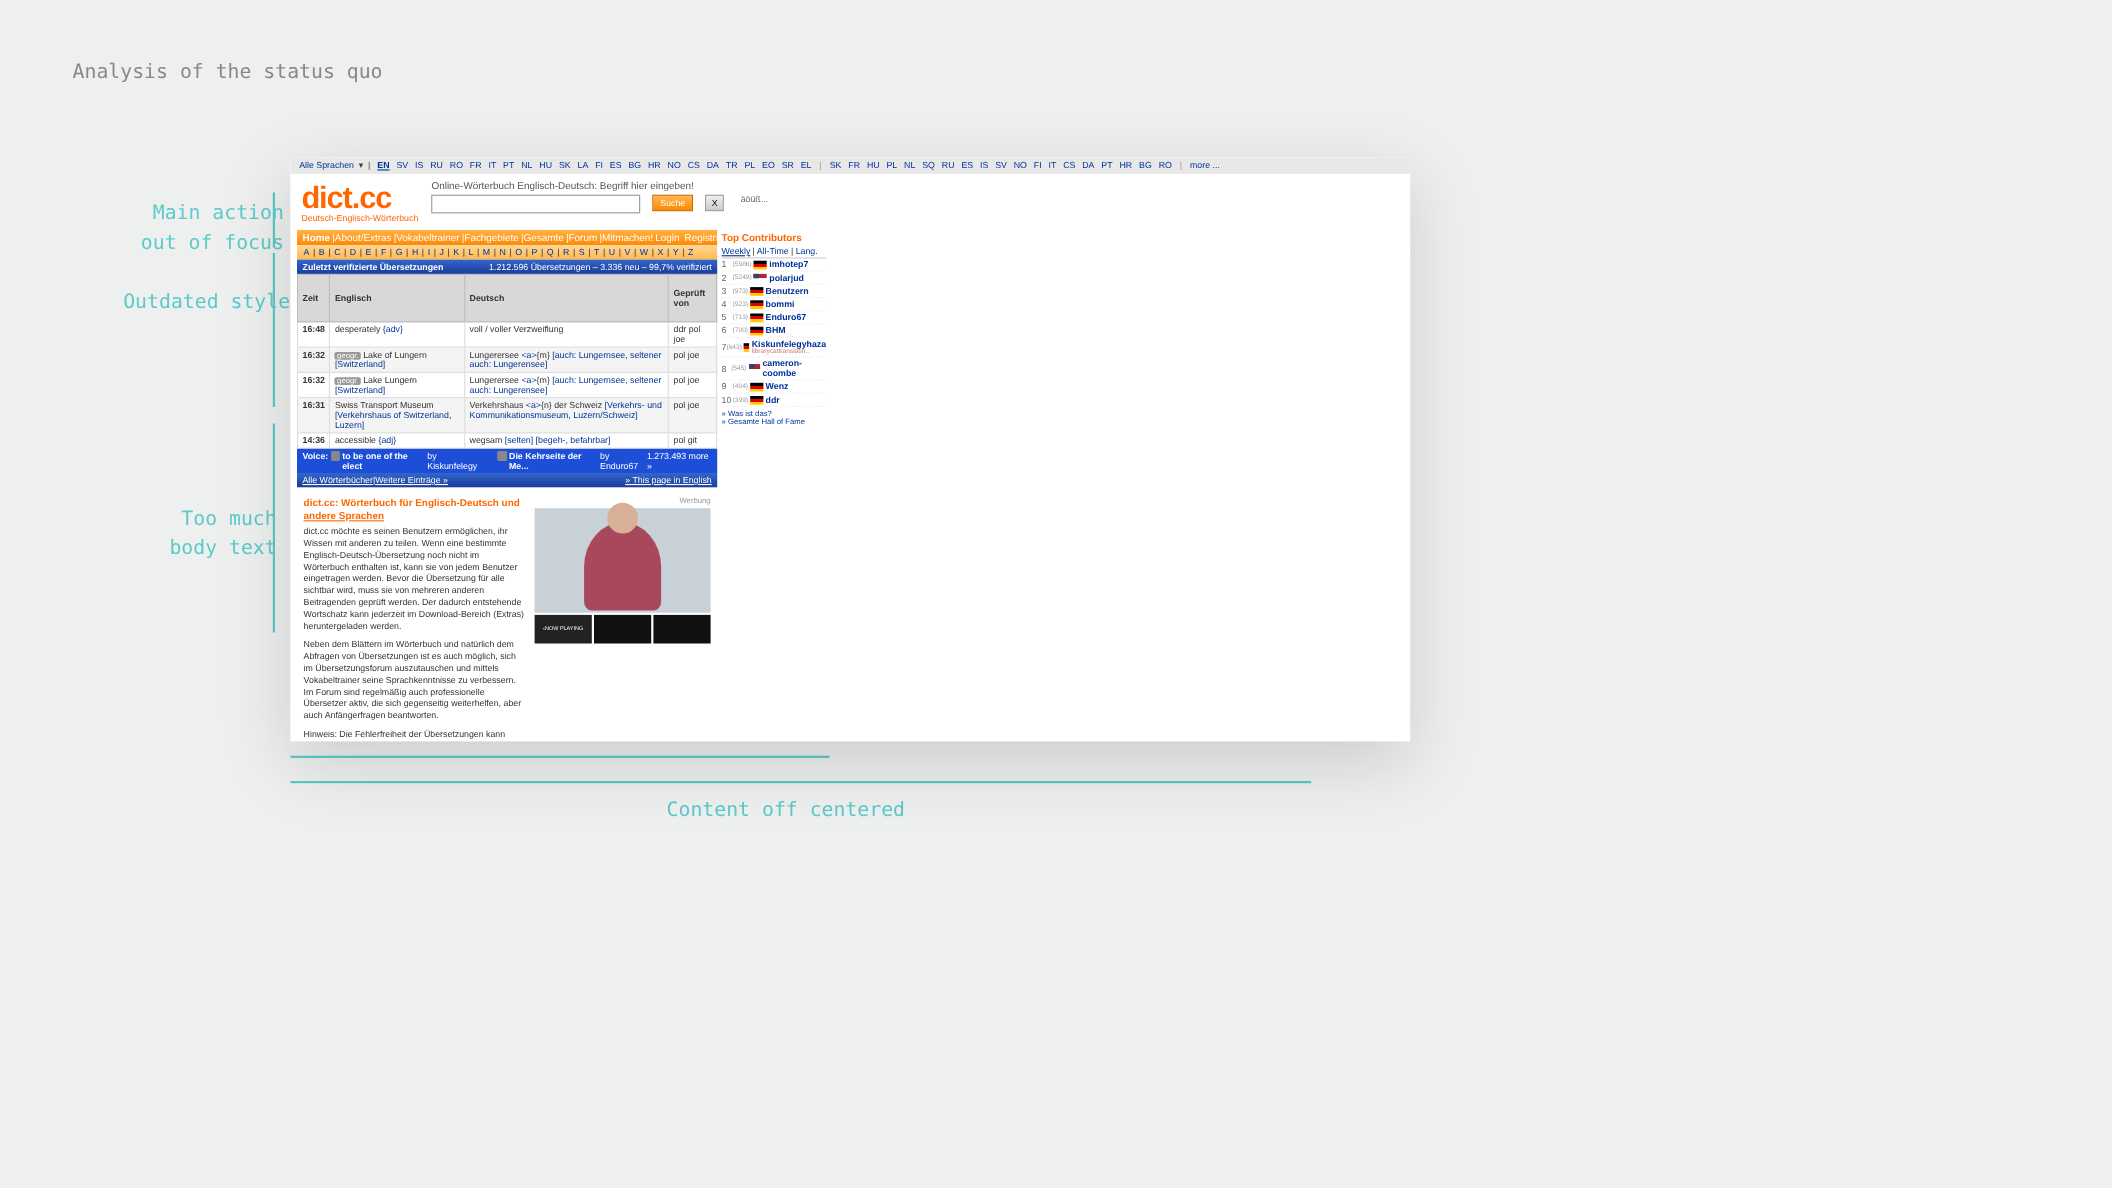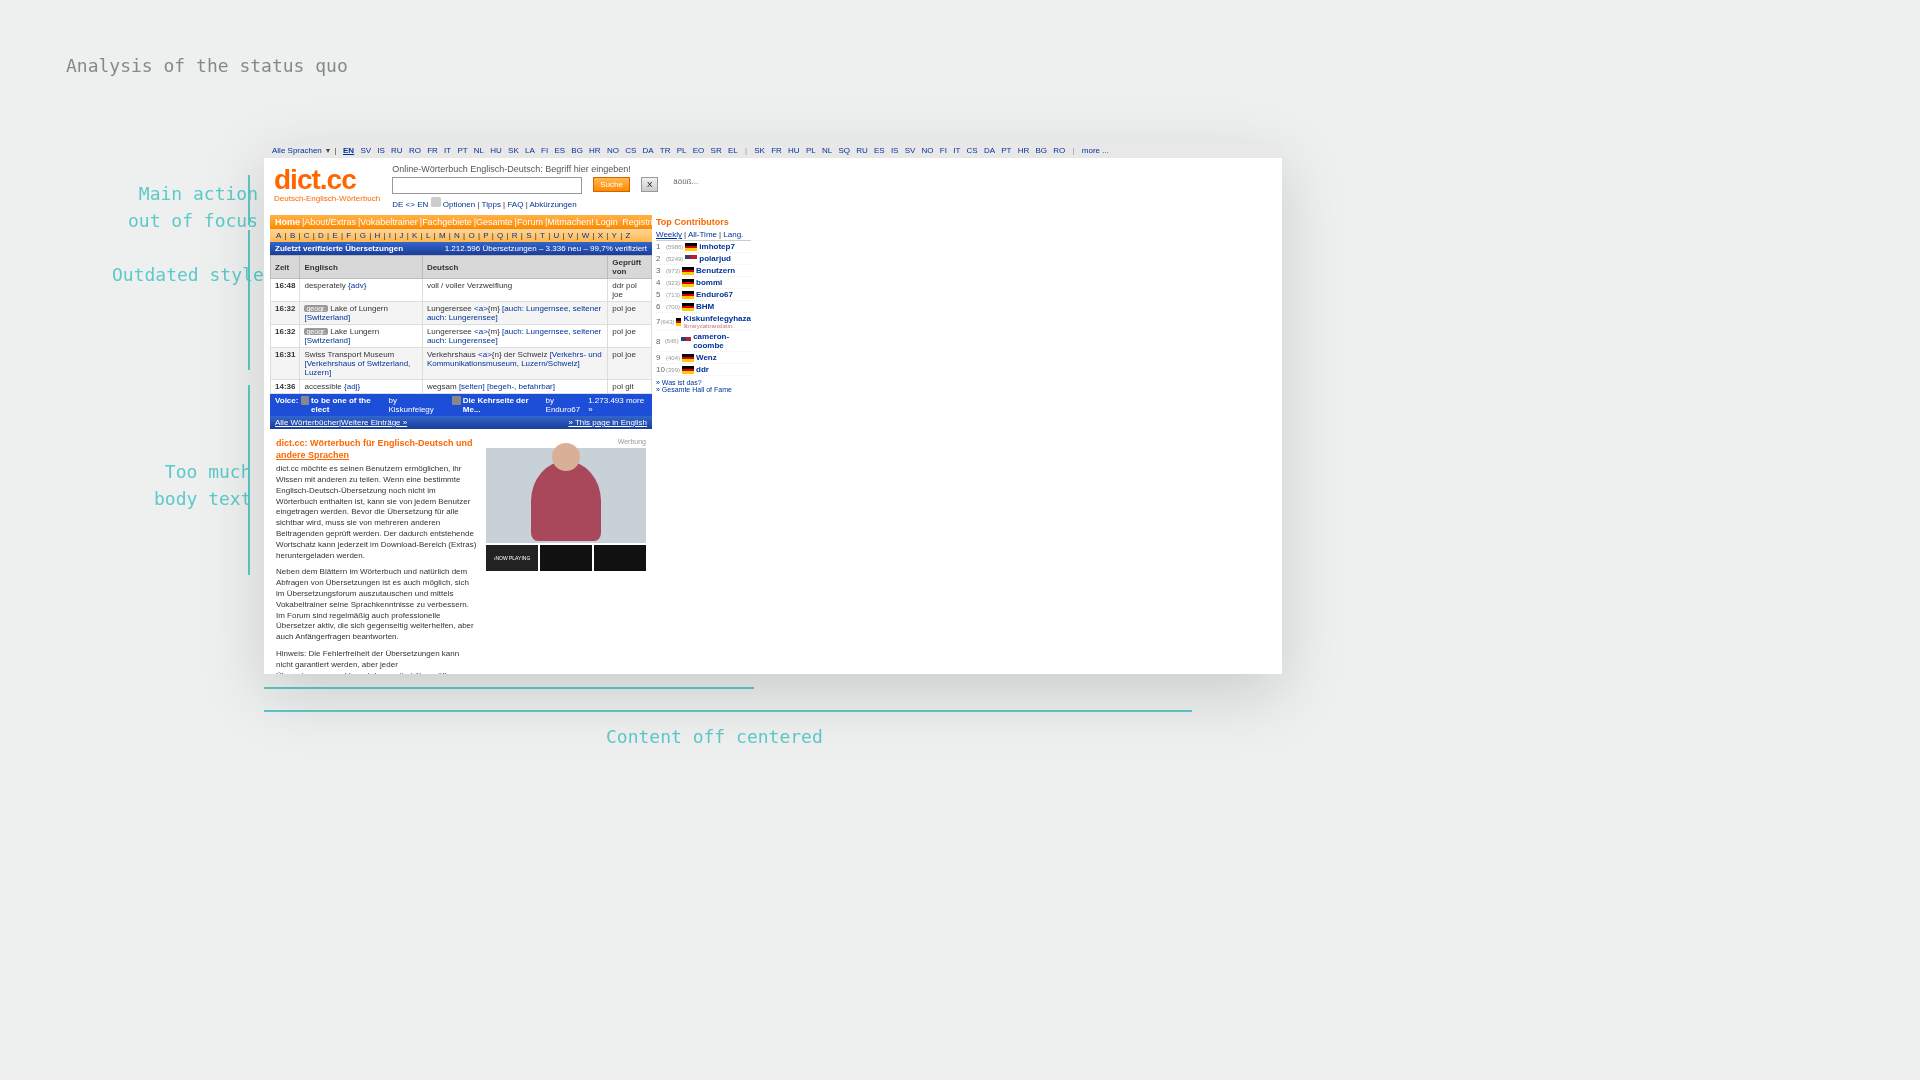--- a/index.html
+++ b/index.html
@@ -30,21 +30,21 @@
 .right-col{width:95px;margin-left:4px}
 .navbar{background:linear-gradient(#ffb347,#ff8800);color:#fff;font-size:9px;padding:2px 5px;display:flex}
 .navbar a{color:#fff;text-decoration:none;margin-right:2px}
 .navbar .navsp{flex:1}
 .navbar b{font-weight:bold}
 .alphabar{background:linear-gradient(#ffd699,#ffb84d);padding:2px 5px;font-size:8px}
 .alphabar a{color:#003399;text-decoration:none;margin:0 1px}
 .bluebar{background:linear-gradient(#3366cc,#1a3d99);color:#fff;font-size:8px;padding:2px 5px;display:flex}
 .bluebar .sp{flex:1}
 .tbl{width:100%;border-collapse:collapse;font-size:8px}
-.tbl th{background:#d8d8d8;text-align:left;padding:2px 4px;font-weight:bold;border:1px solid #bbb}
+.tbl th{background:#d8d8d8;text-align:left;padding:12px 4px;font-weight:bold;border:1px solid #bbb}
 .tbl td{padding:2px 4px;border:1px solid #ddd;vertical-align:top}
 .tbl tr:nth-child(even) td{background:#f4f4f4}
 .tbl a{color:#003399;text-decoration:none}
 .tag{background:#999;color:#fff;font-size:7px;padding:0 2px;border-radius:2px}
 .greybox{background:#1d4ed8;color:#fff;font-size:8px;padding:2px 5px;display:flex;align-items:flex-start}
 .greybox .sp{flex:1}
 .greybox a{color:#fff}
 .snd{display:inline-block;width:9px;height:9px;background:#888;border-radius:1px;margin-right:2px;vertical-align:middle}
 .bluebar2{background:linear-gradient(#3366cc,#1a3d99);color:#fff;font-size:8px;padding:2px 5px;display:flex}
 .bluebar2 a{color:#fff;text-decoration:underline}
@@ -126,27 +126,20 @@
   <span class="logo-sub">Deutsch-Englisch-Wörterbuch</span>
  </div>
  <div class="search-area">
   <div class="search-caption">Online-Wörterbuch Englisch-Deutsch: Begriff hier eingeben!</div>
   <div class="search-row">
    <input class="search-input" style="">
    <button class="btn-orange">Suche</button>
    <button class="btn-grey">X</button>
    <span class="search-links">äöüß...</span>
   </div>
-  <div class="lang-toggle">
-   <a>DE &lt;&gt; EN</a> <span style="display:inline-block;width:10px;height:10px;background:#ccc;border-radius:2px"></span>
-   <a>Optionen</a> |
-   <a>Tipps</a> |
-   <a>FAQ</a> |
-   <a>Abkürzungen</a>
-  </div>
  </div>
 </div>
 
 <div class="main-cols">
 <div class="left-col">
 
 <div class="navbar">
  <b><a>Home</a></b> |
  <a>About/Extras</a> |
  <a>Vokabeltrainer</a> |

